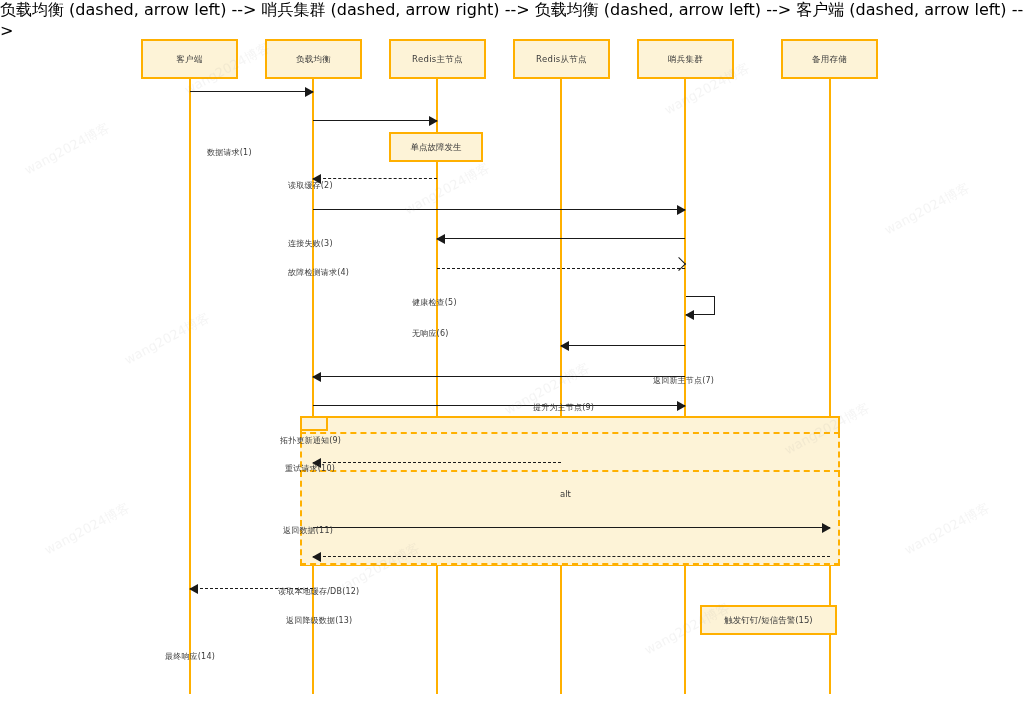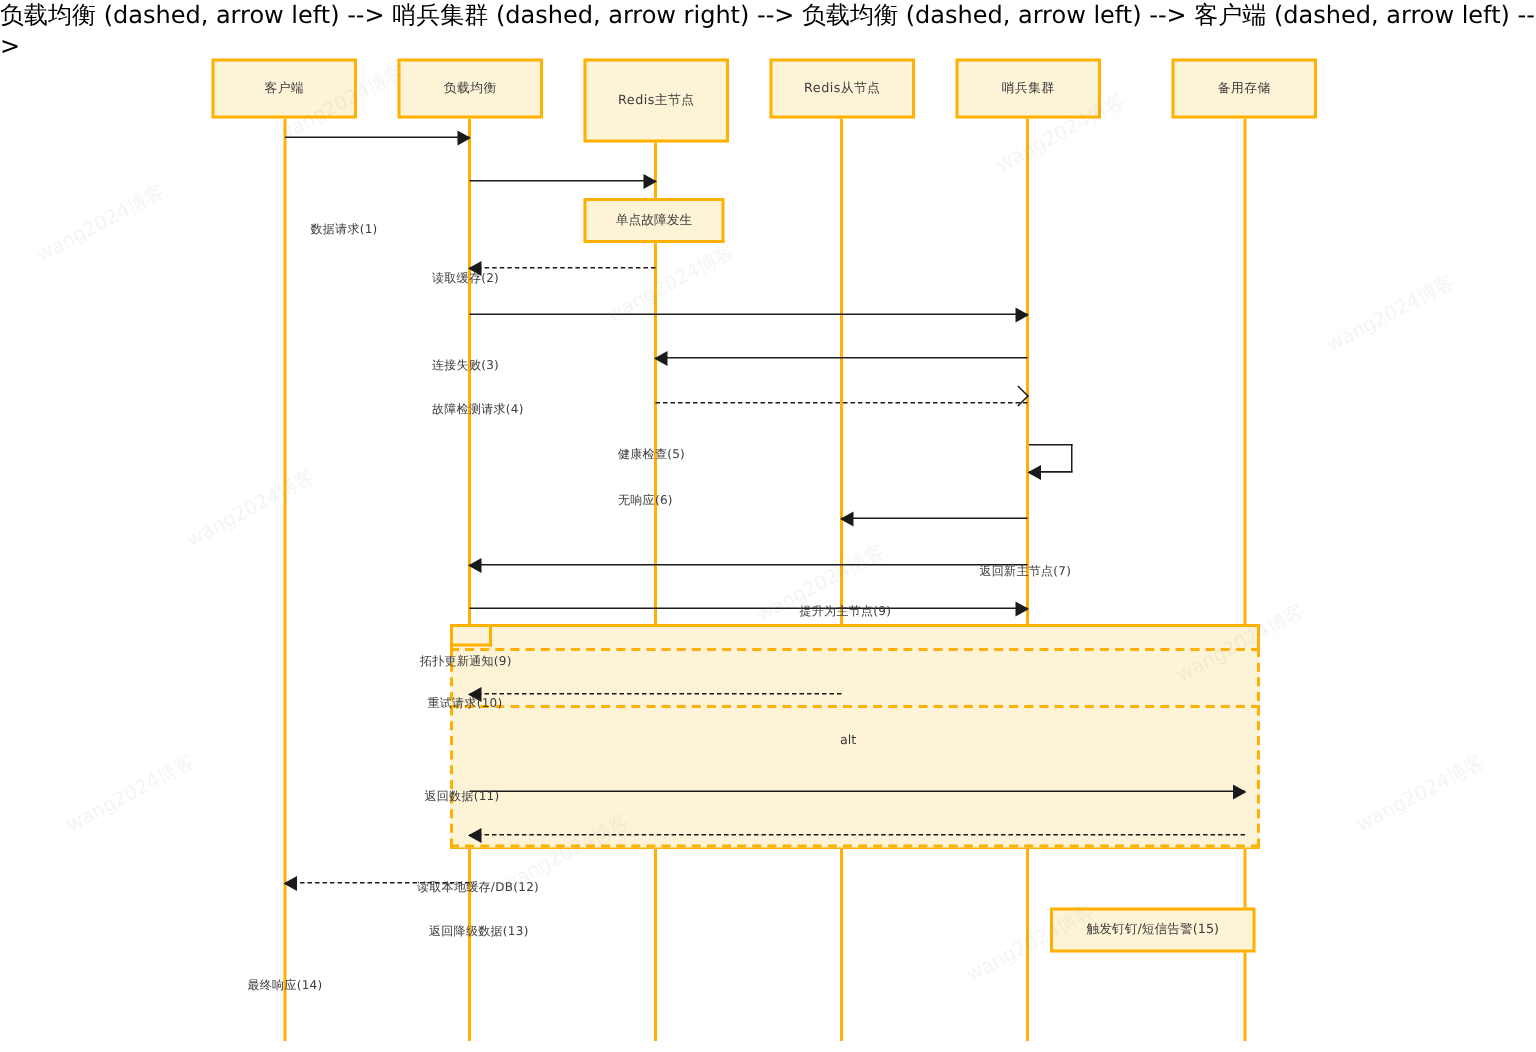--- a/index.html
+++ b/index.html
@@ -186,21 +186,21 @@
   <div class="lifeline" style="left:684px; top:64px; height:630px;"></div>
   <div class="lifeline" style="left:829px; top:64px; height:630px;"></div>
 
   
   <div class="participant" style="left:141px; top:25px; width:97px; height:40px;">
     <span>客户端</span>
   </div>
   <div class="participant" style="left:265px; top:25px; width:97px; height:40px;">
     <span>负载均衡</span>
   </div>
-  <div class="participant" style="left:389px; top:25px; width:97px; height:56px;">
+  <div class="participant" style="left:389px; top:25px; width:97px; height:40px;">
     <span>Redis主节点</span>
   </div>
   <div class="participant" style="left:513px; top:25px; width:97px; height:40px;">
     <span>Redis从节点</span>
   </div>
   <div class="participant" style="left:781px; top:25px; width:97px; height:40px;">
     <span>备用存储</span>
   </div>
   <div class="participant" style="left:637px; top:25px; width:97px; height:40px;">
     <span>哨兵集群</span>

